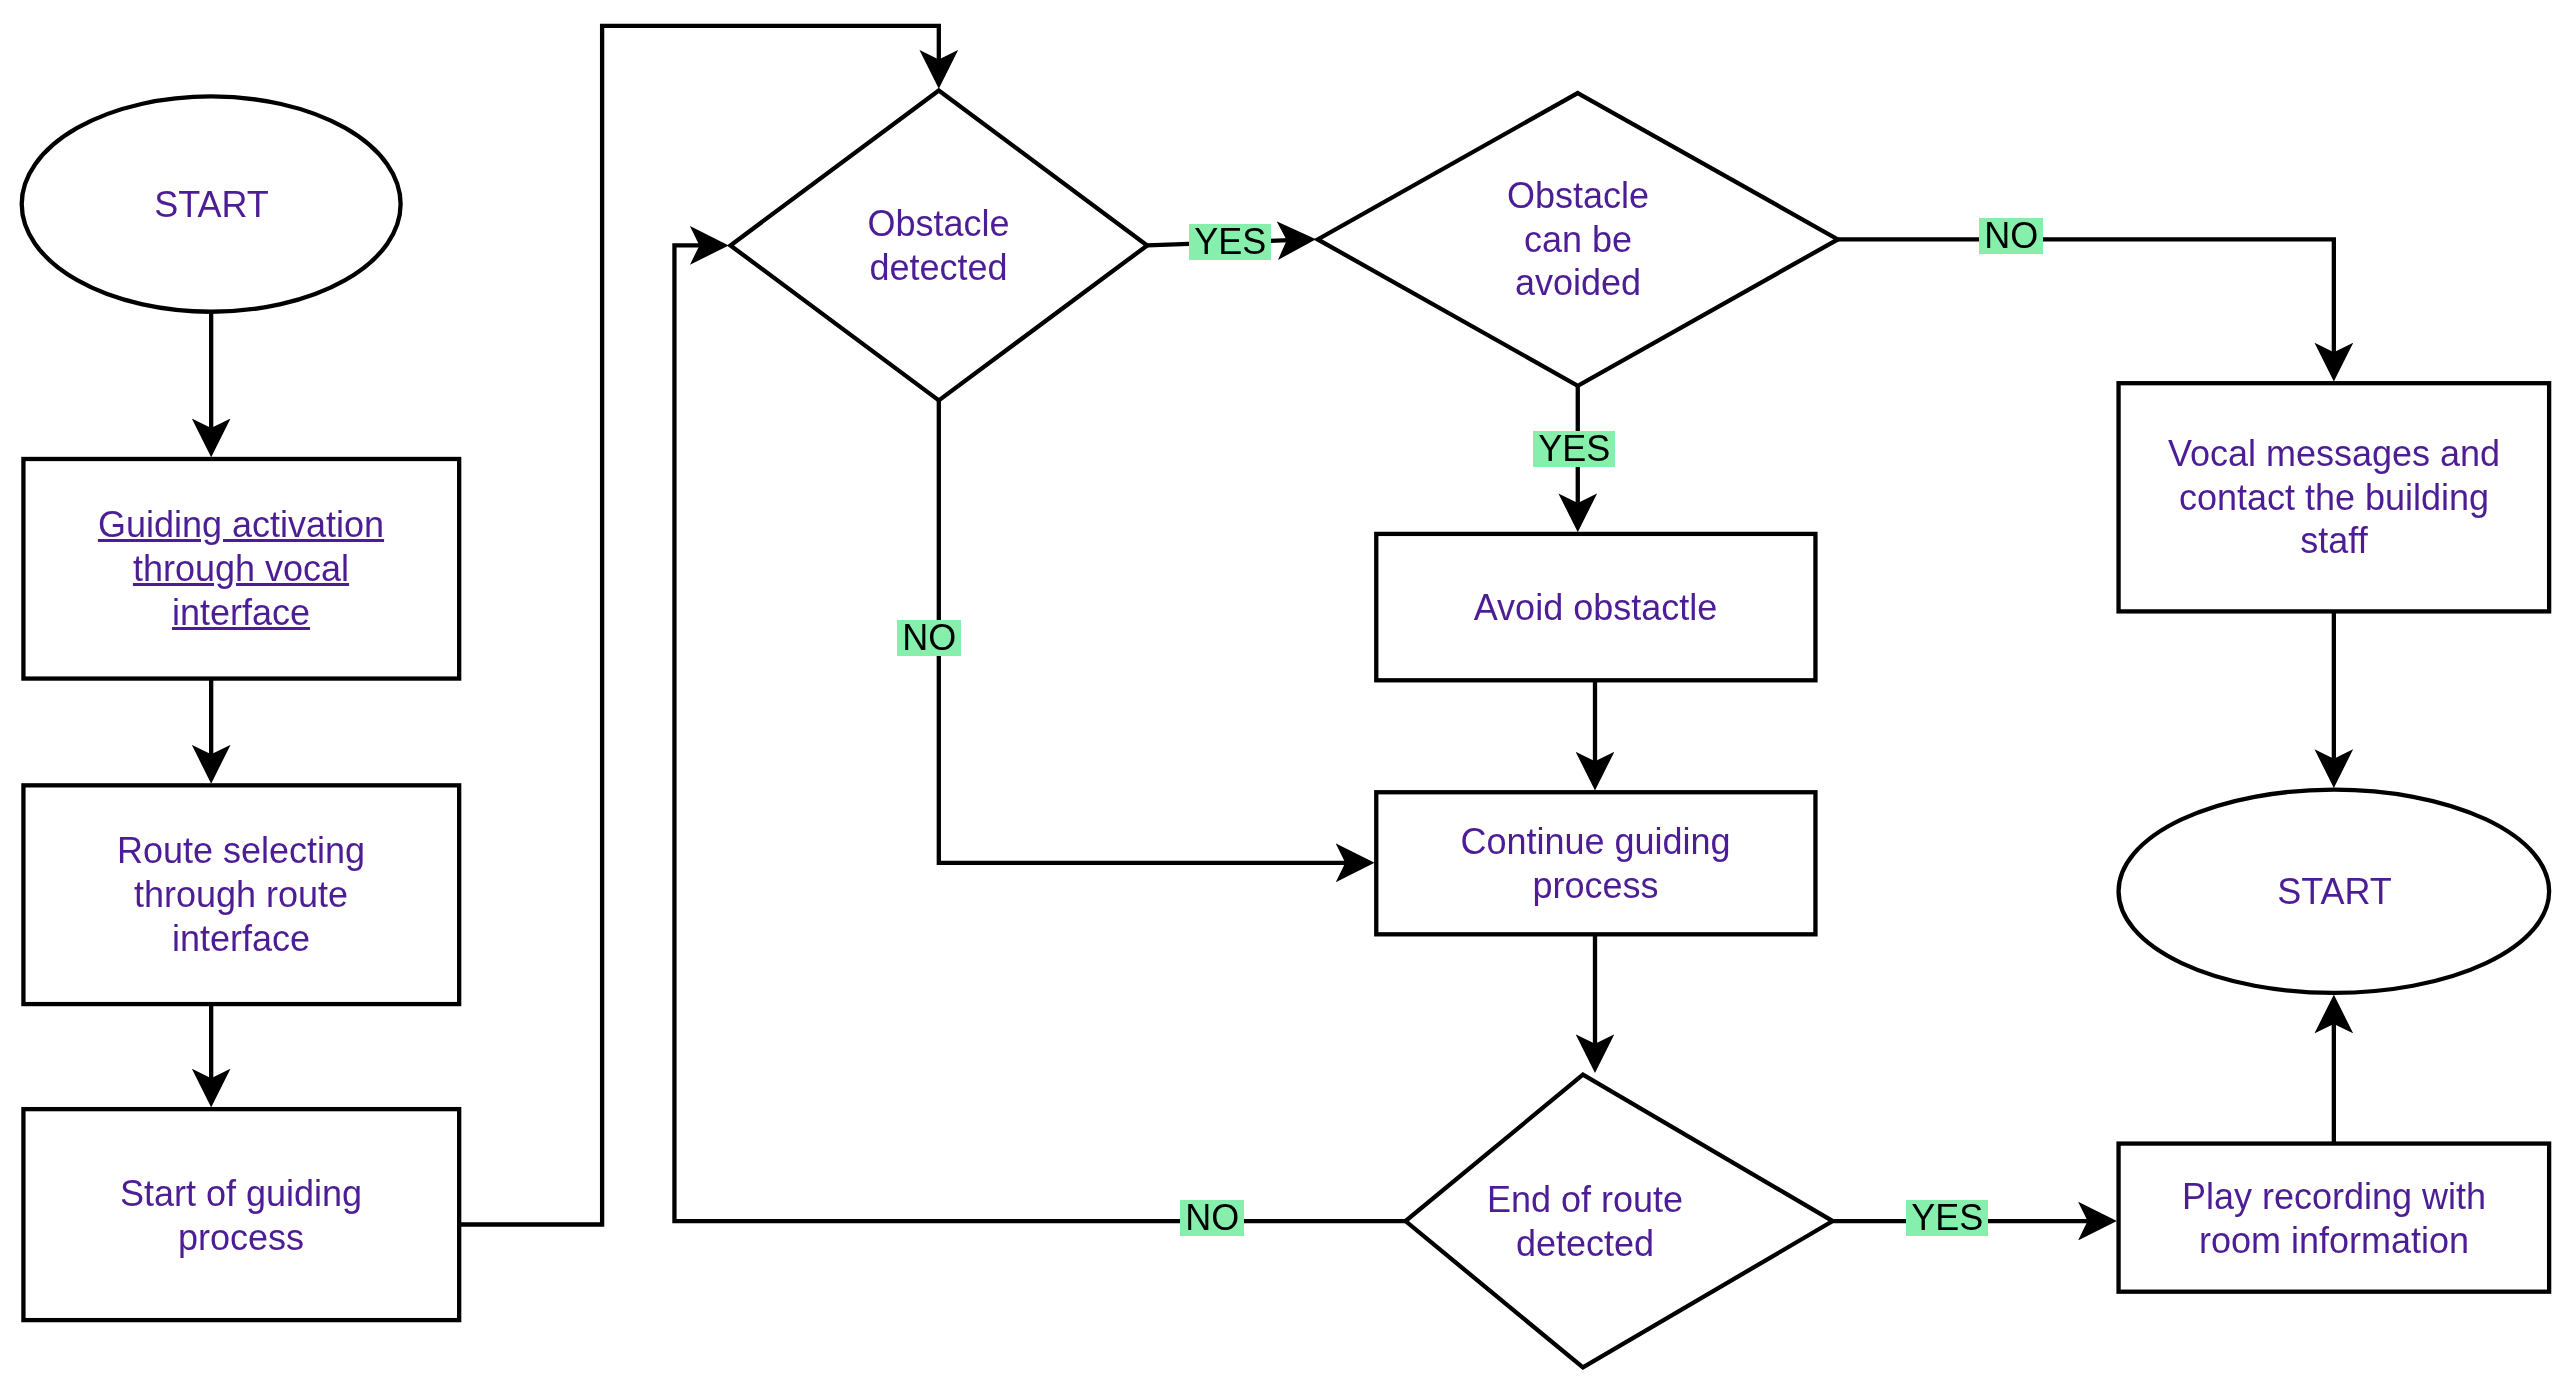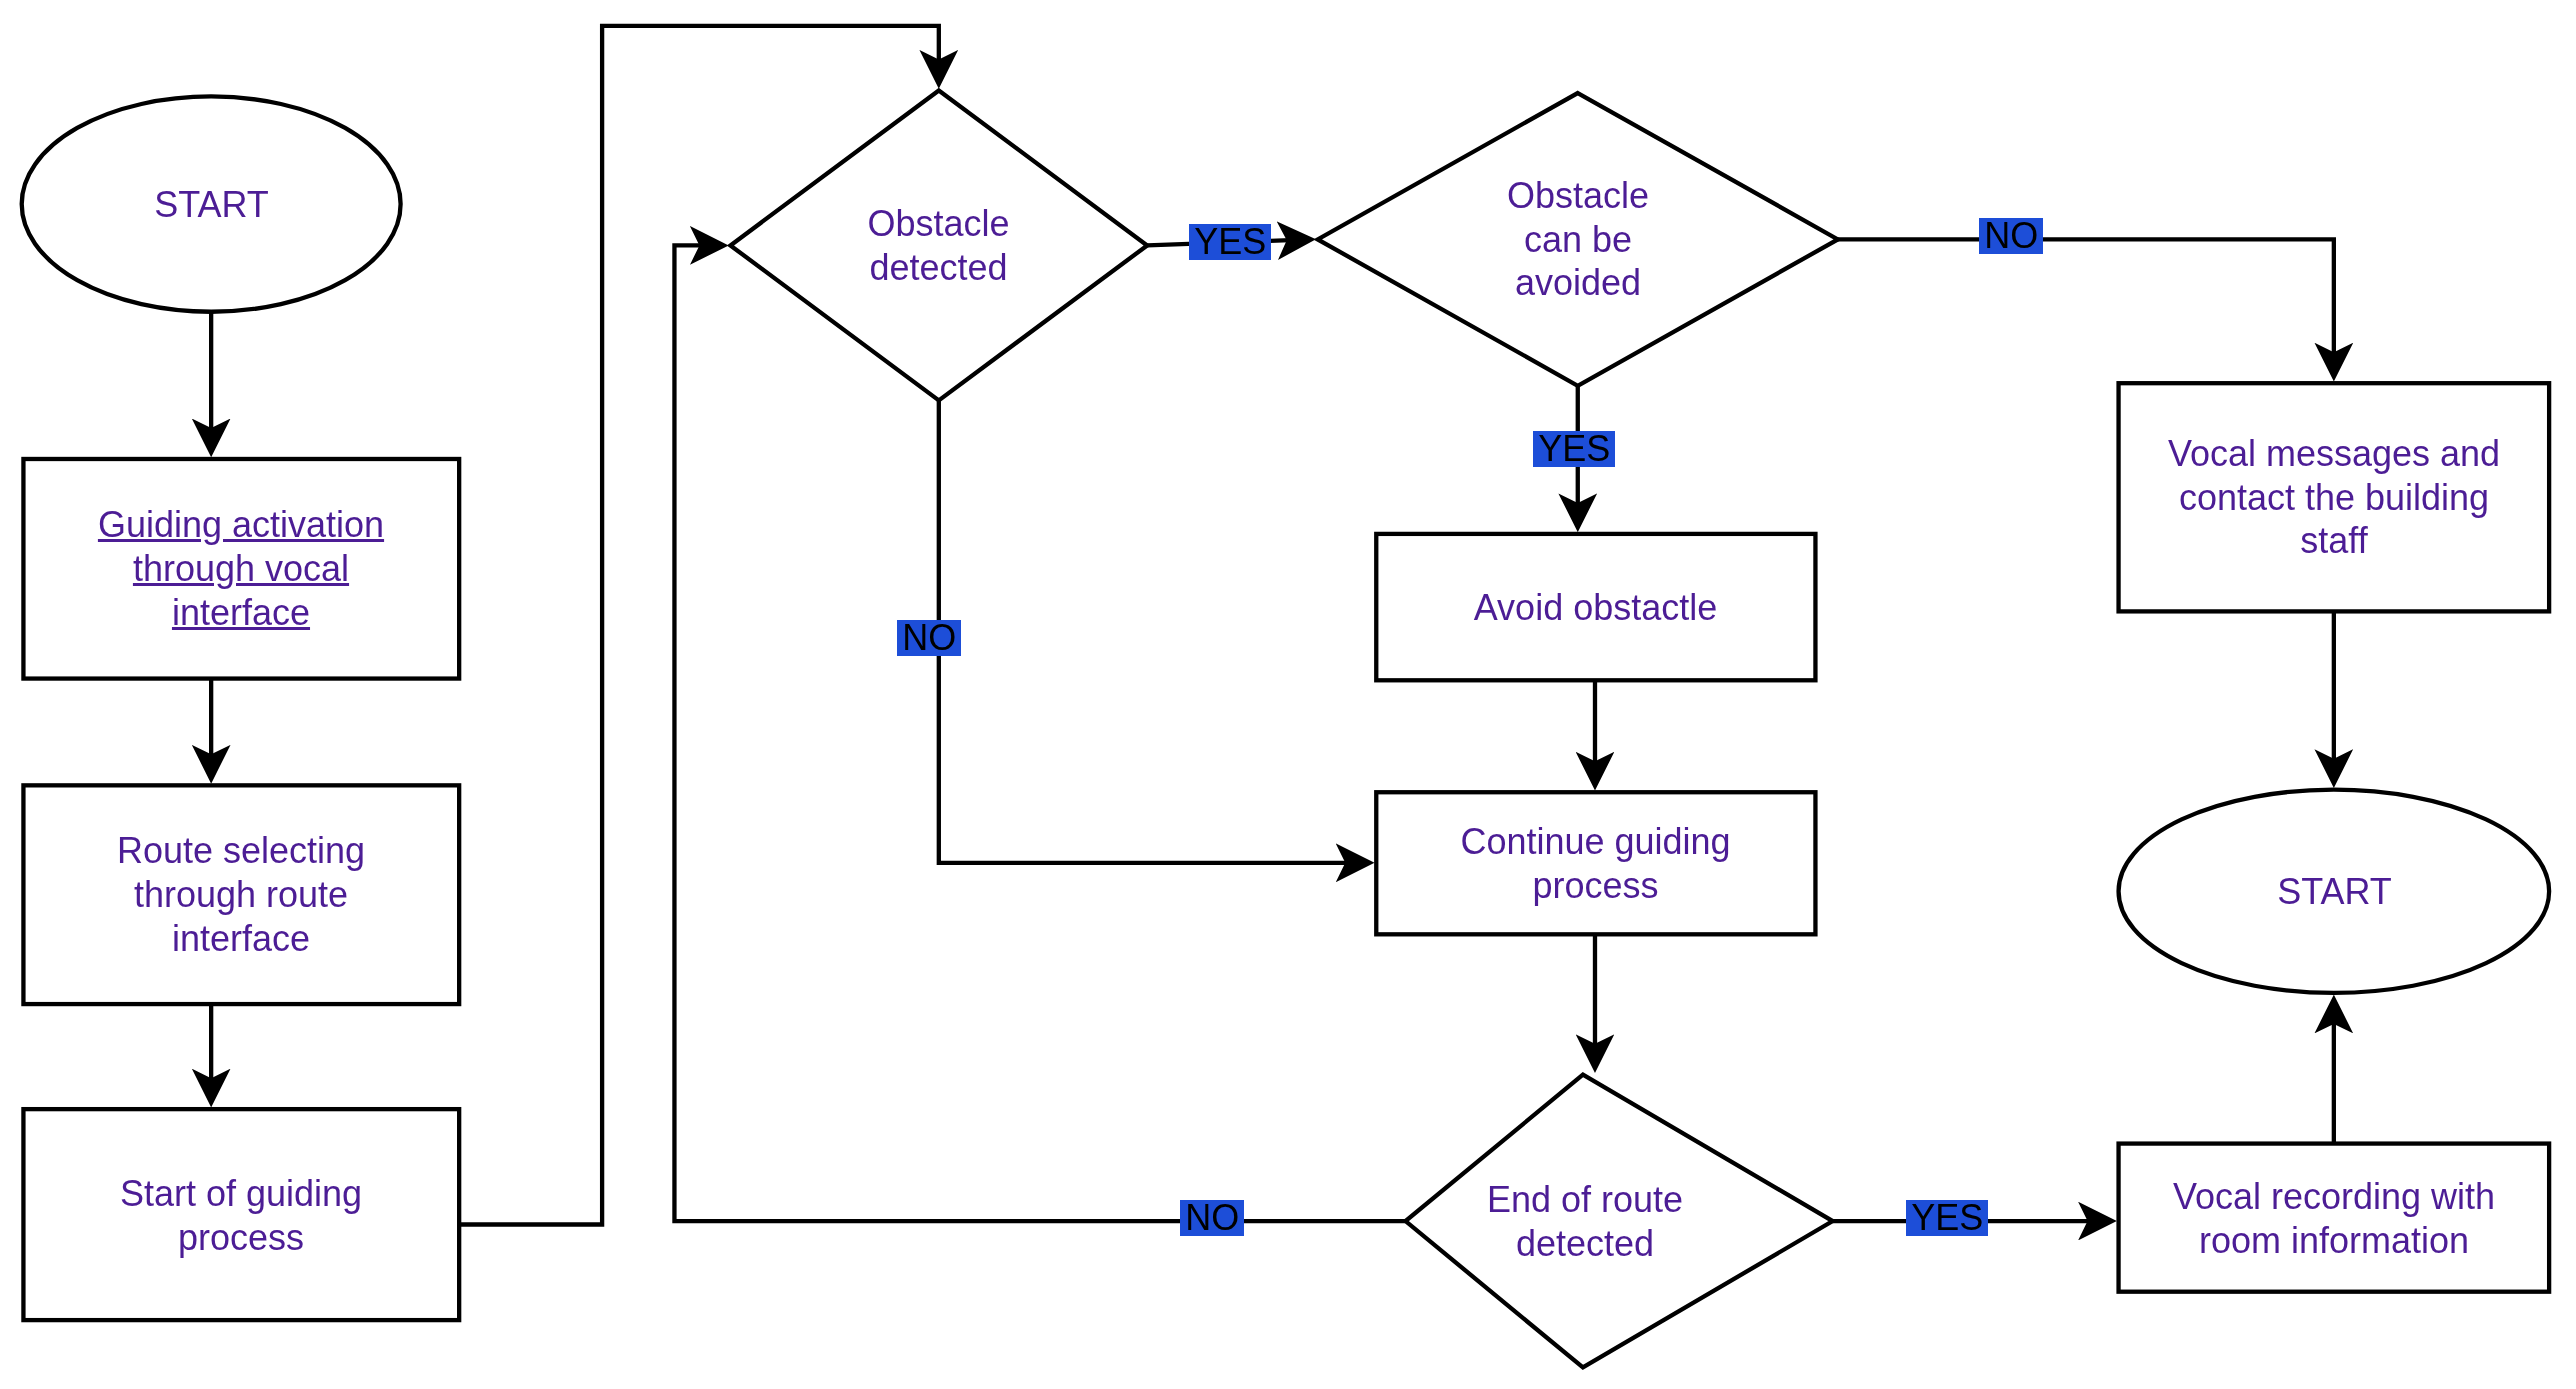--- a/index.html
+++ b/index.html
@@ -47,21 +47,21 @@
     line-height: 1.22;
     white-space: pre-line;
     pointer-events: none;
   }
   .edge-label {
     position: absolute;
     color: #000000;
     font-family: "Liberation Sans", sans-serif;
     font-size: 36px;
     line-height: 1;
-    background: #1d4ed8;
+    background: #86efac;
     padding: 0 5.2px;
     white-space: nowrap;
   }
 </style>
 </head>
 <body>
 
 <div id="canvas">
 
   <svg class="flow" viewBox="0 0 2991 1613">
@@ -149,21 +149,21 @@
   <div class="node-label" style="left:1383px; top:801px; width:425px; height:125px;">Continue guiding
 process</div>
 
   <div class="node-label" style="left:1430px; top:1174px; width:310px; height:95px;">End of route
 detected</div>
 
   <div class="node-label" style="left:2124px; top:394px; width:420px; height:207px;">Vocal messages and
 contact the building
 staff</div>
 
-  <div class="node-label" style="left:2124px; top:1154px; width:420px; height:129px;">Vocal recording with
+  <div class="node-label" style="left:2124px; top:1154px; width:420px; height:129px;">Play recording with
 room information</div>
 
   <div class="node-label" style="left:2162px; top:846px; width:345px; height:91px;">START</div>
 
   <div class="edge-label" style="left:1189px; top:224px;">YES</div>
 
   <div class="edge-label" style="left:897px; top:620px;">NO</div>
 
   <div class="edge-label" style="left:1533px; top:431px;">YES</div>
 

